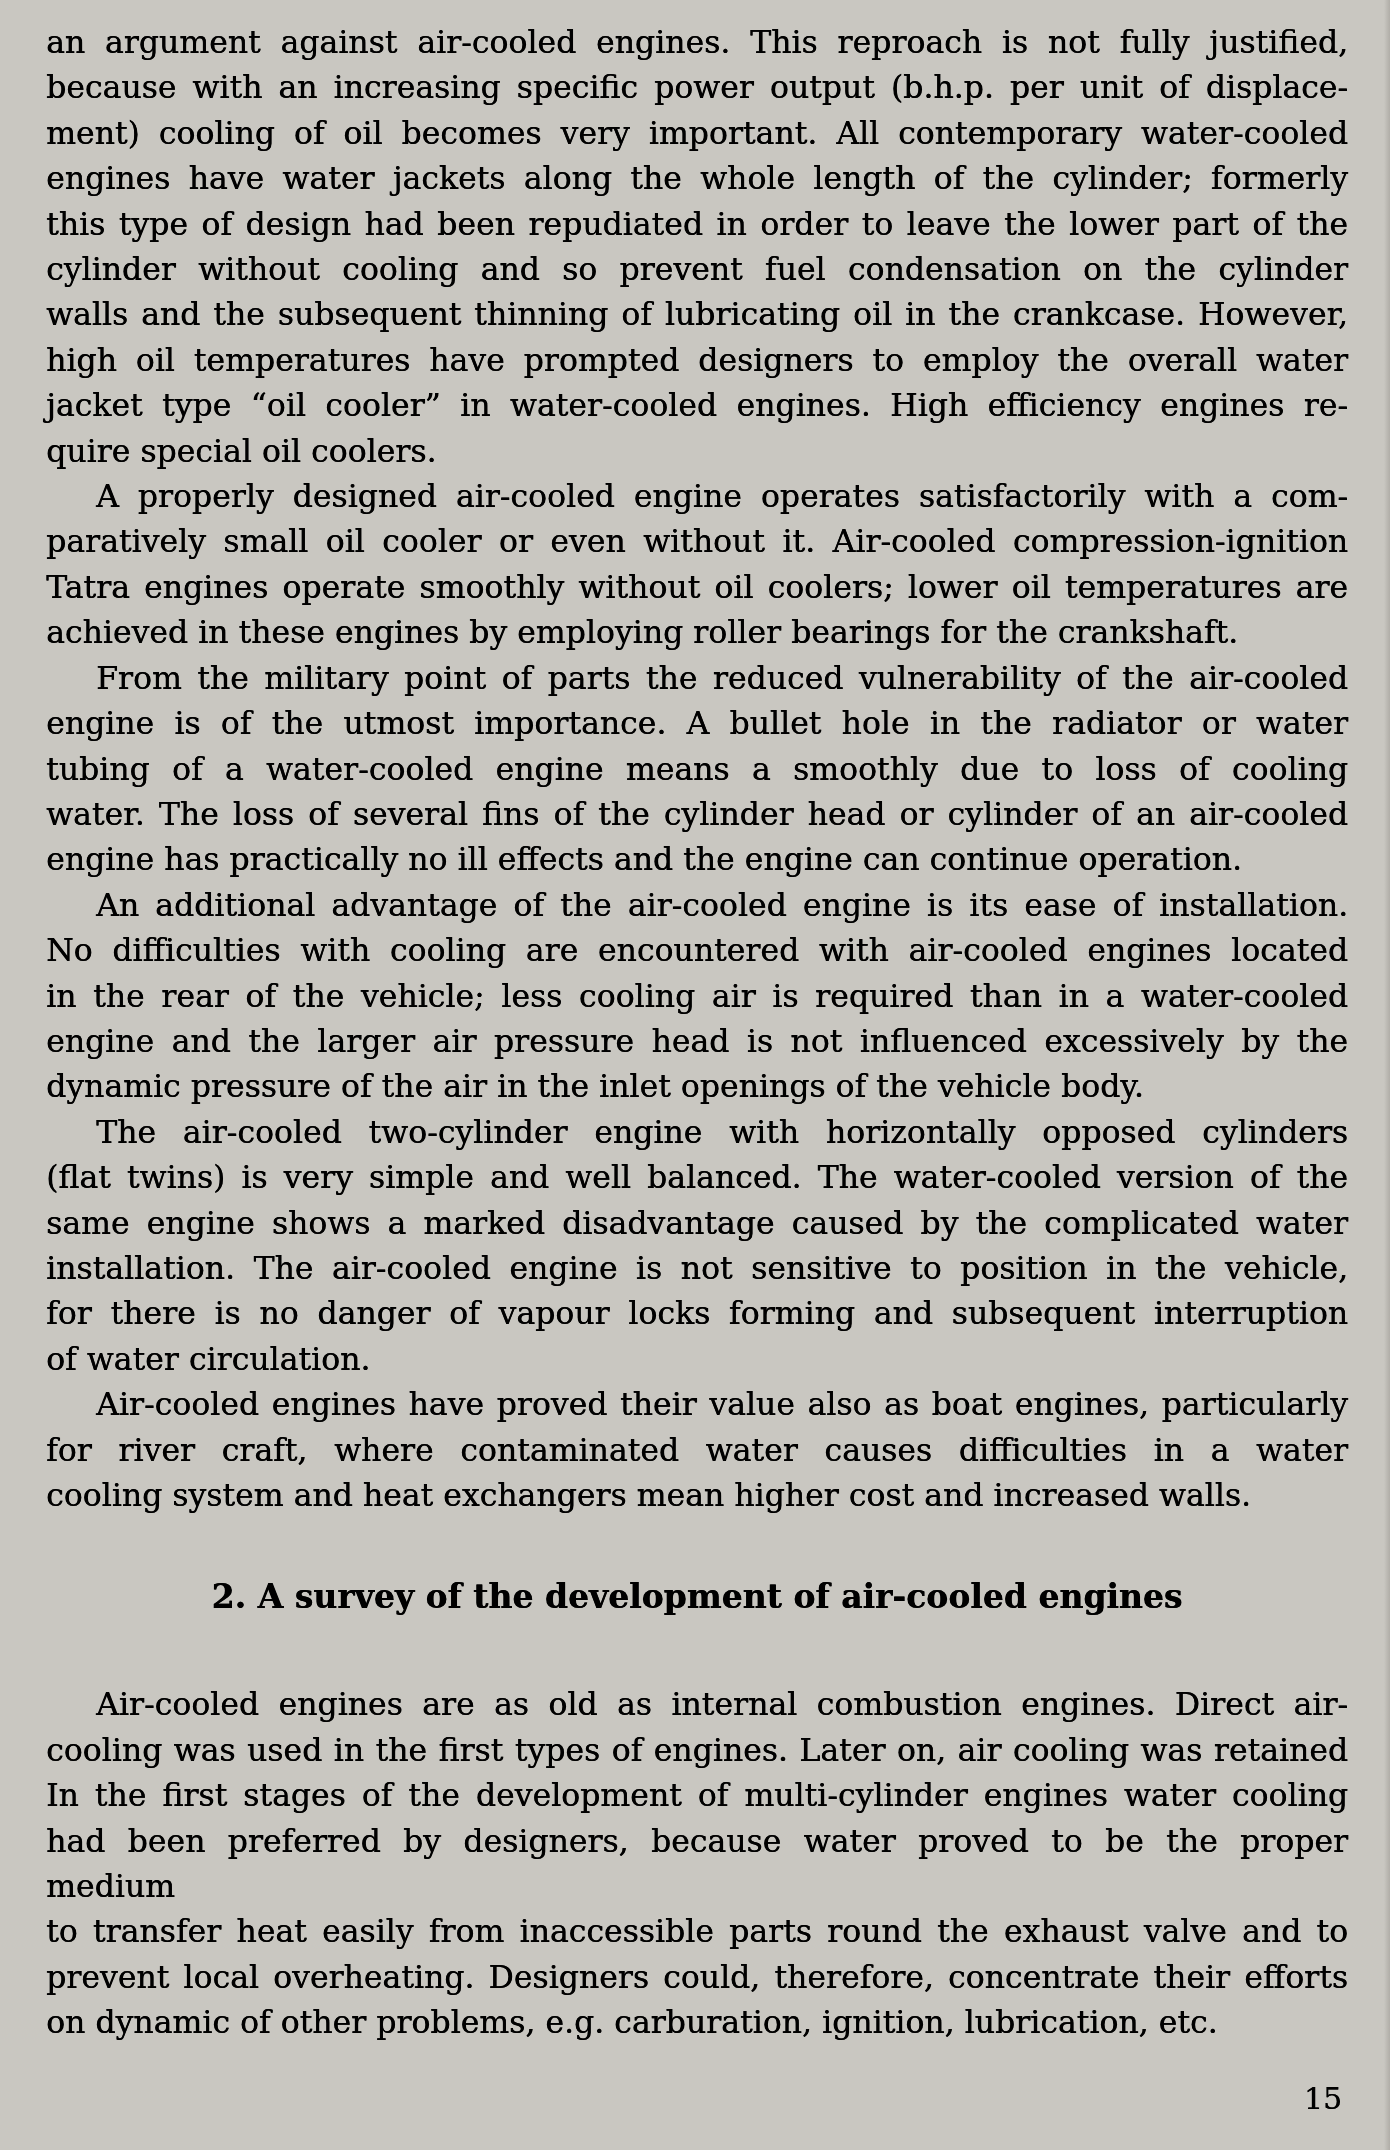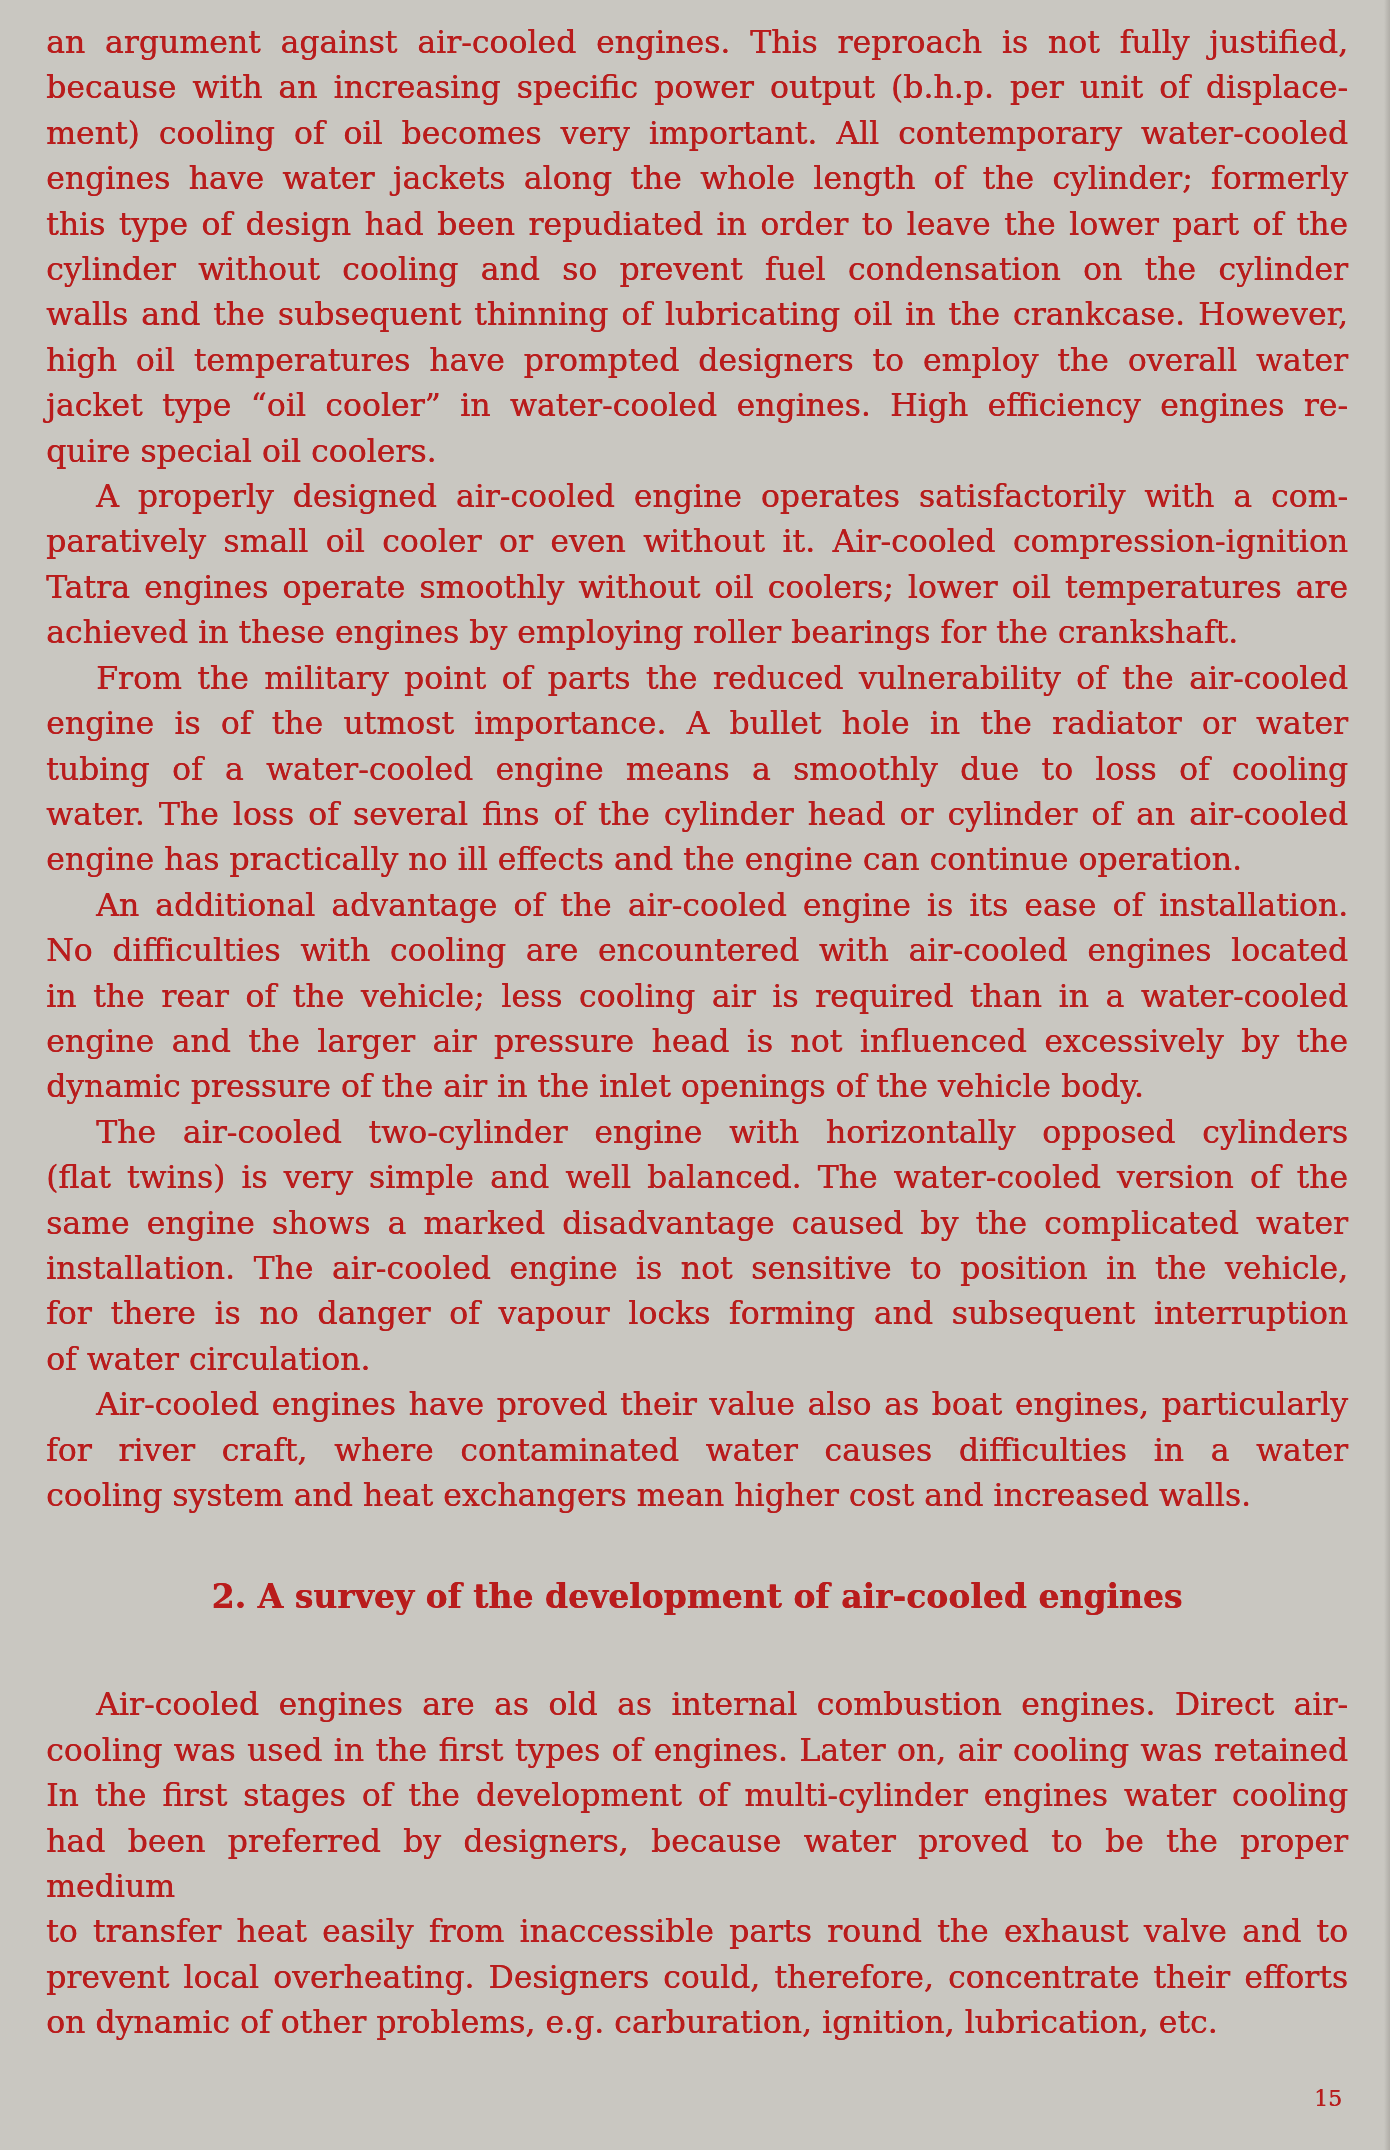--- a/index.html
+++ b/index.html
@@ -16,21 +16,21 @@
     background:
       linear-gradient(90deg,
         #f0eee9 0%,
         #ebe9e3 2.5%,
         #edebe4 8%,
         #edeae3 78%,
         #e7e4dd 93%,
         #ddd9d2 98.5%,
         #d3cfc8 100%),
       #ecw;
-    color: #b91c1c;
+    color: #000000;
     font-family: "DejaVu Serif", "Liberation Serif", serif;
   }
   .page::after {
     
     content: "";
     position: absolute;
     top: 0; right: 0;
     width: 6px; height: 100%;
     background: linear-gradient(90deg, rgba(0,0,0,0), rgba(60,55,50,0.18));
     pointer-events: none;
@@ -66,21 +66,21 @@
     font-size: 33px;
     line-height: 46px;
     font-weight: bold;
     text-align: center;
     text-shadow: 0.4px 0 0 currentColor;
   }
   .page-number {
     position: absolute;
     right: 48px;
     bottom: 34px;
-    font-size: 22px;
+    font-size: 30px;
     line-height: 34px;
     text-shadow: 0.4px 0 0 currentColor;
   }
 </style>
 </head>
 <body>
 
 <div class="page">
   <div class="text-block">
       <div class="paragraph">

